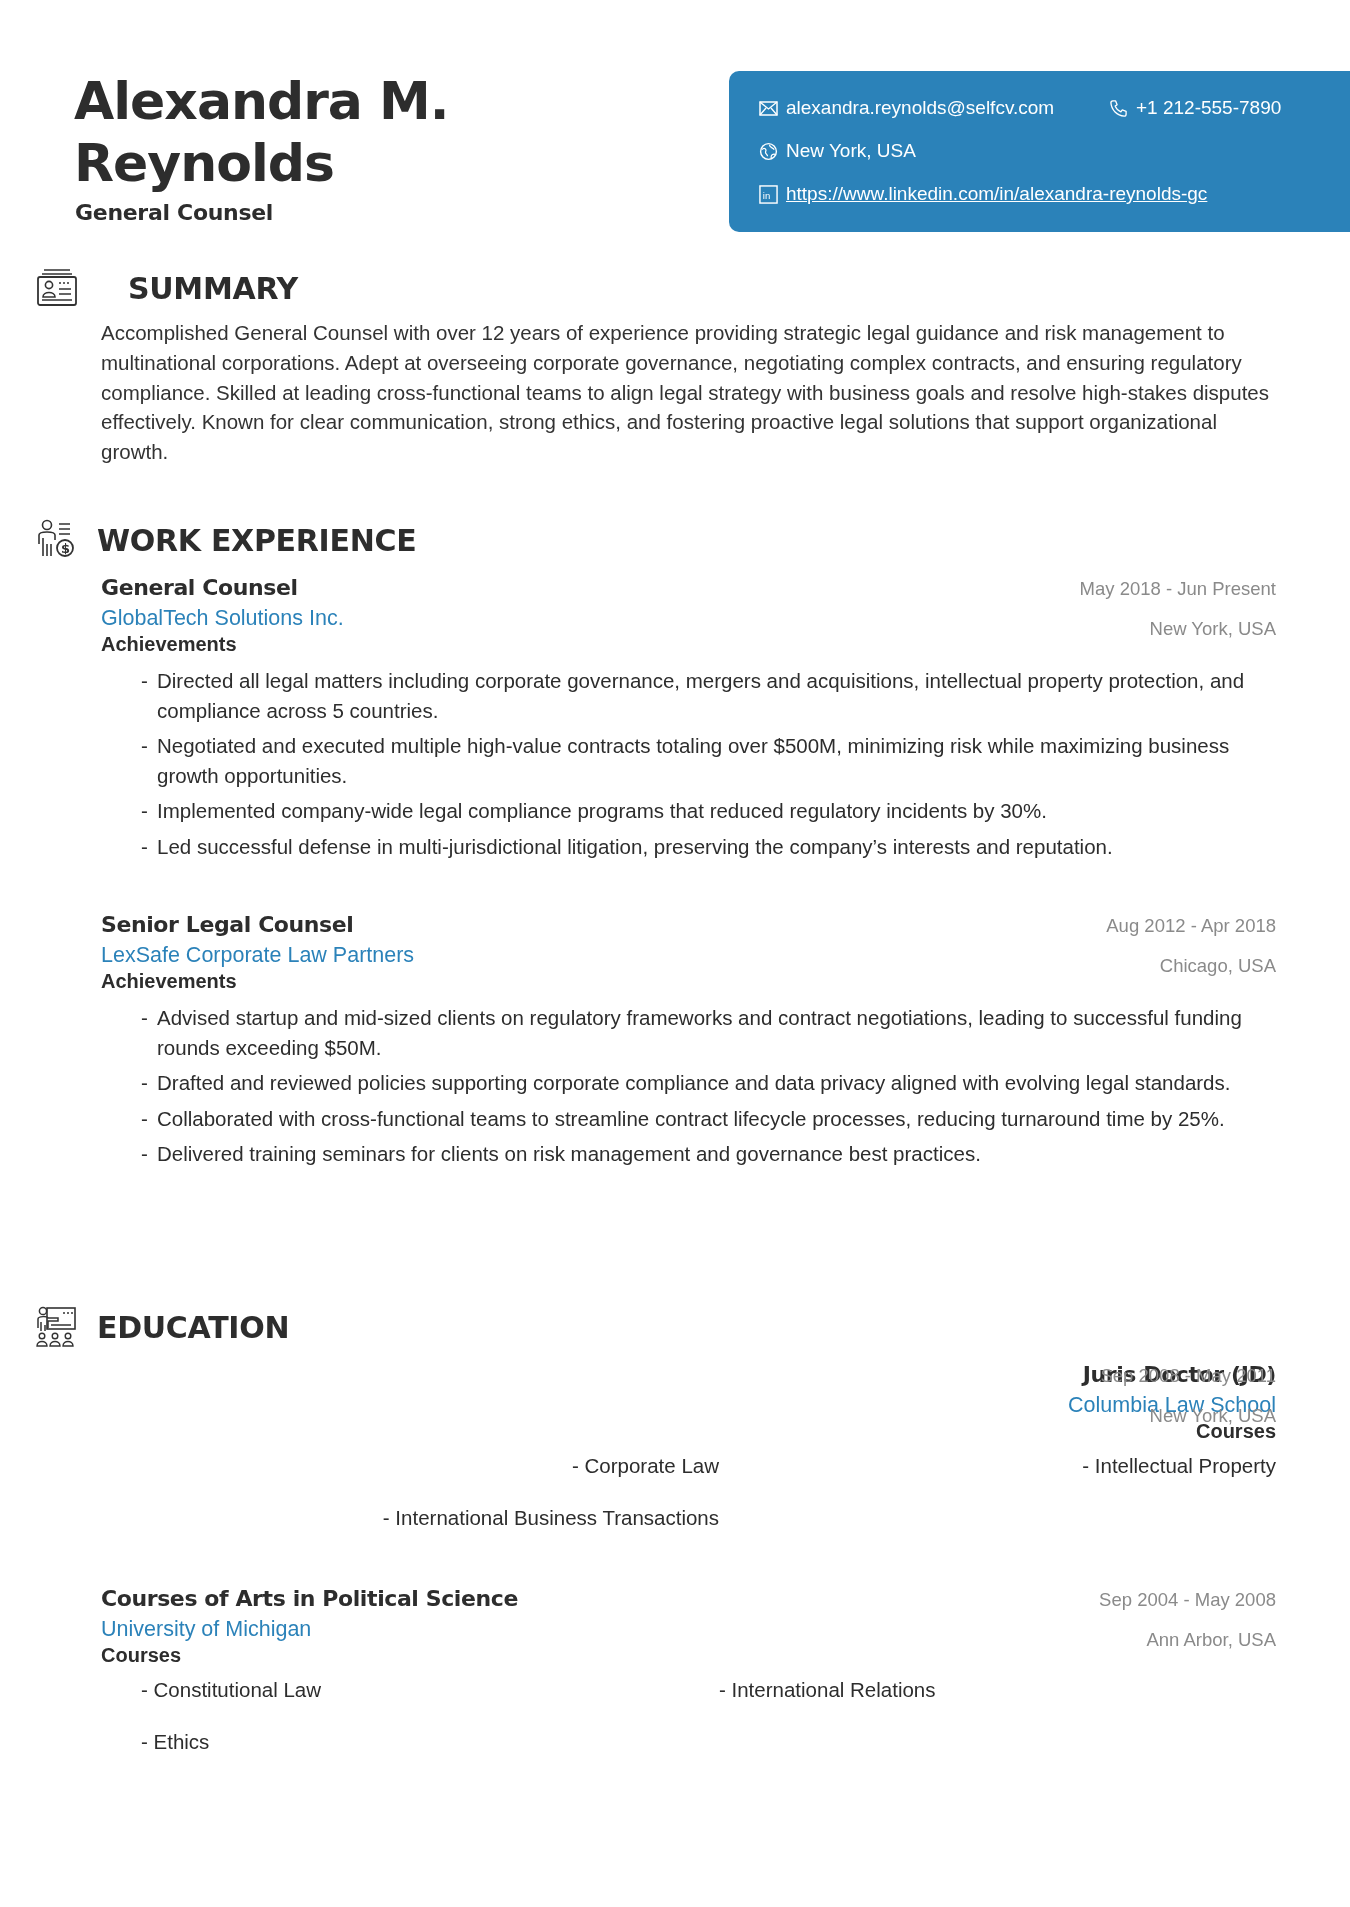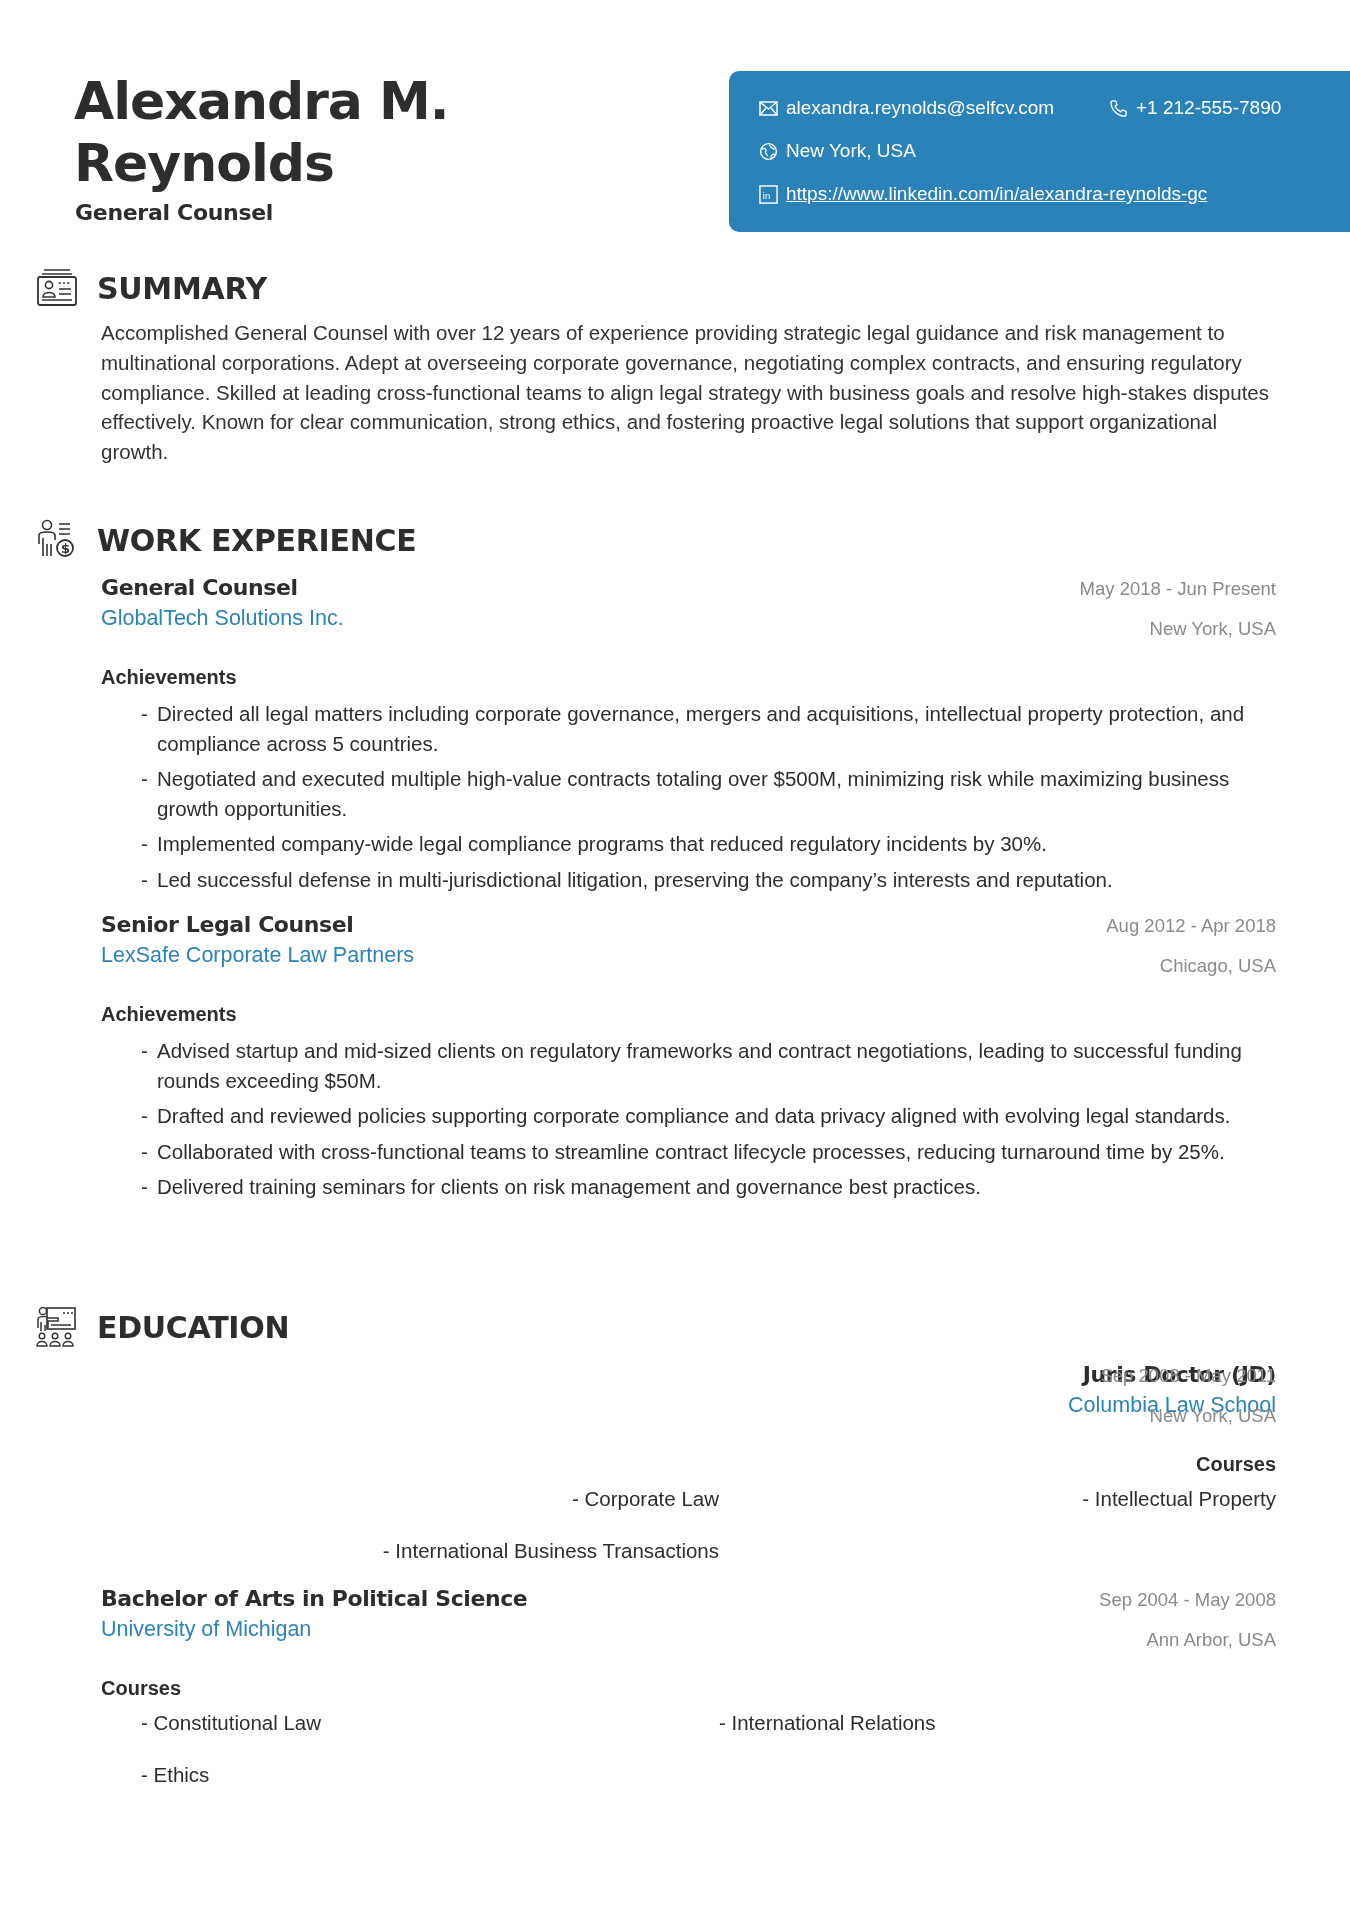--- a/index.html
+++ b/index.html
@@ -17,21 +17,21 @@
   .sec-head { position:absolute; left:35px; display:flex; align-items:center; }
   .sec-head .ic { width:44px; height:44px; margin-right:18px; }
   .sec-head h2 { margin:0; font-family:"DejaVu Sans", sans-serif; font-weight:bold;
                  font-size:30px; color:#2d2d2d; letter-spacing:-0.3px; }
   .summary { position:absolute; left:101px; top:318px; width:1170px; font-size:20.5px;
              line-height:29.8px; color:#333; }
   .entry { position:absolute; left:101px; width:1175px; }
   .e-title { font-family:"DejaVu Sans", sans-serif; font-weight:bold; font-size:22px; color:#2d2d2d; letter-spacing:-0.4px; }
   .e-org { font-size:21.5px; color:#2b82b9; margin-top:6px; }
   .e-date, .e-loc { position:absolute; right:0; font-size:18.5px; color:#8a8a8a; }
-  .e-sub { font-size:20px; font-weight:bold; color:#2d2d2d; margin-top:35px; }
+  .e-sub { font-size:20px; font-weight:bold; color:#2d2d2d; margin-top:2px; }
   ul.ach { list-style:none; margin:10px 0 0 0; padding:0 0 0 40px; }
   ul.ach li { position:relative; padding-left:16px; font-size:20.5px; line-height:29.8px; color:#2d2d2d; margin-bottom:5.6px; }
   ul.ach li::before { content:"-"; position:absolute; left:0; }
   .courses { display:grid; grid-template-columns:578px 1fr; padding-left:40px; margin-top:8px; row-gap:23px; }
   .courses div { font-size:20.5px; line-height:29px; color:#2d2d2d; }
 </style>
 </head>
 <body>
 
 <div class="name">
@@ -63,21 +63,21 @@
   </div>
   <div class="crow" style="top:112px;justify-content:center;">
     <svg width="19" height="19" viewBox="0 0 20 20">
         <rect x="1" y="1" width="18" height="18" fill="none" stroke="#fff" stroke-width="1.5"></rect>
         <text x="4" y="15" font-size="10" fill="#fff" font-family="Liberation Sans, sans-serif">in</text>
       </svg>
     <a>https://www.linkedin.com/in/alexandra-reynolds-gc</a>
   </div>
 </div>
 
-<div class="sec-head" style="top:266px;">
+<div class="sec-head" style="top:266px;gap:31px;">
   <svg class="ic" viewBox="0 0 44 44">
     <path d="M9 4 H35 M7 8 H37" stroke="#333" stroke-width="1.6" fill="none"></path>
     <rect x="3" y="11" width="38" height="28" rx="2" fill="none" stroke="#333" stroke-width="1.8"></rect>
     <circle cx="14" cy="19" r="3.6" fill="none" stroke="#333" stroke-width="1.6"></circle>
     <path d="M8 31 C8 25 20 25 20 31 Z" fill="none" stroke="#333" stroke-width="1.6"></path>
     <path d="M24 17 H26 M28 17 H30 M32 17 H34 M24 23 H36 M24 28 H36 M7 34 H37" stroke="#333" stroke-width="1.6"></path>
   </svg>
   <h2>SUMMARY</h2>
 </div>
 <div class="summary">Accomplished General Counsel with over 12 years of experience providing strategic legal guidance and risk management to multinational corporations. Adept at overseeing corporate governance, negotiating complex contracts, and ensuring regulatory compliance. Skilled at leading cross-functional teams to align legal strategy with business goals and resolve high-stakes disputes effectively. Known for clear communication, strong ethics, and fostering proactive legal solutions that support organizational growth.</div>
@@ -142,21 +142,21 @@
   <div class="e-loc" style="top:43px;">New York, USA</div>
   <div class="e-sub">Courses</div>
   <div class="courses">
     <div>- Corporate Law</div>
     <div>- Intellectual Property</div>
     <div>- International Business Transactions</div>
   </div>
 </div>
 
 <div class="entry" style="top:1586px;">
-  <div class="e-title">Bachelor of Arts in Political Science</div>
+  <div class="e-title">Courses of Arts in Political Science</div>
   <div class="e-org">University of Michigan</div>
   <div class="e-date" style="top:3px;">Sep 2004 - May 2008</div>
   <div class="e-loc" style="top:43px;">Ann Arbor, USA</div>
   <div class="e-sub">Courses</div>
   <div class="courses">
     <div>- Constitutional Law</div>
     <div>- International Relations</div>
     <div>- Ethics</div>
   </div>
 </div>

